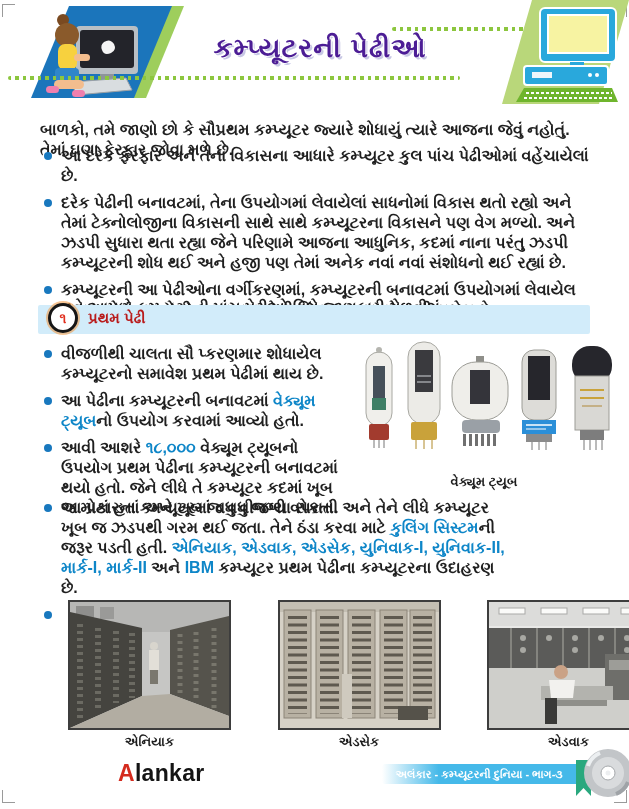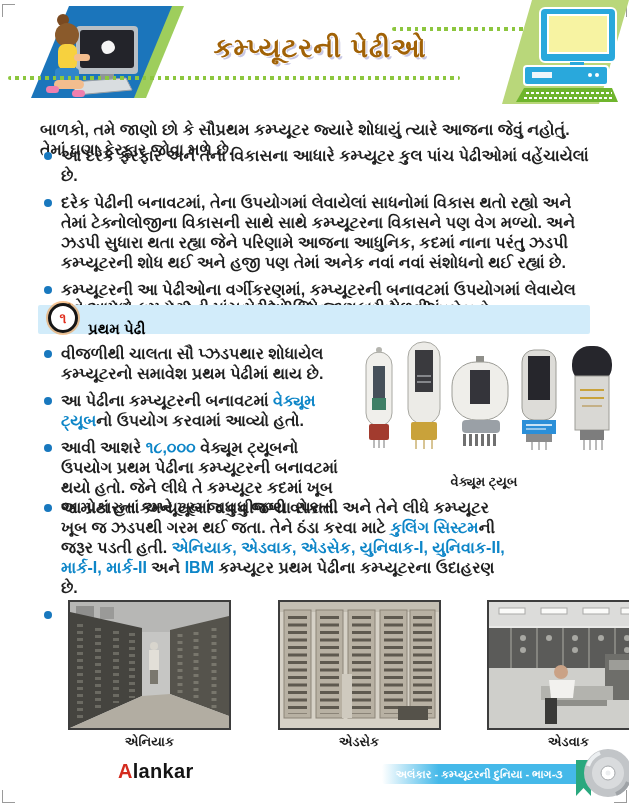--- a/index.html
+++ b/index.html
@@ -12,21 +12,21 @@
   .crop.tl{left:2px;top:4px;border-left:1px solid #9a9a9a;border-top:1px solid #9a9a9a;}
   .crop.tr{right:2px;top:4px;border-right:1px solid #9a9a9a;border-top:1px solid #9a9a9a;}
   .crop.bl{left:2px;bottom:6px;border-left:1px solid #9a9a9a;border-bottom:1px solid #9a9a9a;}
   .crop.br{right:2px;bottom:6px;border-right:1px solid #9a9a9a;border-bottom:1px solid #9a9a9a;}
   
   .header{position:absolute;left:0;top:0;width:629px;height:100px;}
   .girl-illo{position:absolute;left:14px;top:2px;width:170px;height:104px;}
   .comp-illo{position:absolute;left:502px;top:0;width:127px;height:104px;}
   .page-title{
     position:absolute;left:180px;top:33px;width:280px;text-align:center;
-    font-size:27px;font-weight:bold;color:#a16207;letter-spacing:1px;
+    font-size:27px;font-weight:bold;color:#4c1d95;letter-spacing:1px;
     text-shadow:-1px -1px 0 #fff,1px -1px 0 #fff,-1px 1px 0 #fff,2px 2px 0 #c7c7e4;
   }
   .dots{position:absolute;height:4px;border-radius:2px;
     background:repeating-linear-gradient(90deg,#8cc63e 0 3.5px,transparent 3.5px 7.5px);}
   .dots.top{left:392px;top:27px;width:158px;}
   .dots.bottom{left:8px;top:76px;width:452px;}
   
   .body-text{font-size:16px;font-weight:600;line-height:20px;color:#1f1f1f;}
   .intro-p{position:absolute;left:40px;top:104px;width:552px;}
   .blist{list-style:none;margin:0;padding:0;}
@@ -35,36 +35,36 @@
   .hl{color:#0e86c8;}
   .intro-bullets{position:absolute;left:44px;top:146px;width:556px;}
   .lead-line{position:absolute;left:62px;top:282px;width:540px;font-weight:bold;}
   
   .sec-bar{position:absolute;left:38px;top:305px;width:552px;height:29px;background:#d2ecfa;border-radius:2px;}
   .sec-num{
     position:absolute;left:10px;top:-2px;width:24px;height:24px;border-radius:50%;
     background:#fff;border:3px solid #161616;box-shadow:0 0 0 2px rgba(240,150,60,.55);
     color:#e1301f;font-weight:bold;font-size:14px;line-height:24px;text-align:center;
   }
-  .sec-title{position:absolute;left:50px;top:15px;color:#000000;font-size:15px;font-weight:bold;}
+  .sec-title{position:absolute;left:50px;top:4px;color:#b91c1c;font-size:15px;font-weight:bold;}
   
   .gen1-left{position:absolute;left:44px;top:344px;width:302px;}
   .gen1-right{position:absolute;left:346px;top:336px;width:276px;}
   .tube-img{width:276px;height:134px;background:#fff;}
   .caption{font-size:13px;font-weight:bold;text-align:center;color:#1c1c1c;margin-top:4px;}
   .gen1-wide{position:absolute;left:44px;top:498px;width:560px;}
   .gen1-wide .b.narrow .bt{display:block;width:452px;}
   
   .photos{position:absolute;left:68px;top:600px;width:582px;display:flex;justify-content:space-between;}
   .photo-fig{width:163px;}
   .photo-frame{width:159px;height:126px;border:2px solid #3d3d3d;background:#d9d9d9;}
   .photo-frame svg{display:block;}
   
   .footer-left{position:absolute;left:22px;top:746px;width:104px;height:62px;}
-  .logo{position:absolute;left:118px;top:760px;font-size:20px;font-weight:900;letter-spacing:.3px;color:#141414;}
+  .logo{position:absolute;left:118px;top:760px;font-size:23px;font-weight:900;letter-spacing:.3px;color:#141414;}
   .logo .la{color:#d42b1e;}
   .book-strip{
     position:absolute;left:382px;top:764px;width:218px;height:20px;line-height:20px;
     background:linear-gradient(90deg,rgba(69,185,233,0) 0%,#45b9e9 26%);
     border-radius:3px;color:#fff;font-size:11px;font-weight:bold;text-align:center;
     padding-right:24px;box-sizing:border-box;
   }
   .cd-illo{position:absolute;left:576px;top:742px;width:56px;height:62px;}
 </style>
 </head>
@@ -143,21 +143,21 @@
   <p class="body-text lead-line">હવે આપણે કમ્પ્યૂટરની પાંચ પેઢીઓ વિશે જાણકારી મેળવીશું.</p>
 
   <div class="sec-bar">
     <div class="sec-num">૧</div>
     <div class="sec-title">પ્રથમ પેઢી</div>
   </div>
 
   <ul class="blist body-text gen1-left">
     <li class="b">
       <span class="dot"></span>
-      <span class="bt"><span>વીજળીથી ચાલતા સૌ પ્ઝડપથાર શોધાયેલ કમ્પ્યૂટરનો સમાવેશ પ્રથમ પેઢીમાં થાય છે.</span></span>
+      <span class="bt"><span>વીજળીથી ચાલતા સૌ પ્કરણમાર શોધાયેલ કમ્પ્યૂટરનો સમાવેશ પ્રથમ પેઢીમાં થાય છે.</span></span>
     </li>
     <li class="b">
       <span class="dot"></span>
       <span class="bt"><span>આ પેઢીના કમ્પ્યૂટરની બનાવટમાં </span><span class="hl">વેક્યૂમ ટ્યૂબ</span><span>નો ઉપયોગ કરવામાં આવ્યો હતો.</span></span>
     </li>
     <li class="b">
       <span class="dot"></span>
       <span class="bt"><span>આવી આશરે </span><span class="hl">૧૮,૦૦૦</span><span> વેક્યૂમ ટ્યૂબનો ઉપયોગ પ્રથમ પેઢીના કમ્પ્યૂટરની બનાવટમાં થયો હતો. જેને લીધે તે કમ્પ્યૂટર કદમાં ખૂબ જ મોટાં હતાં અને ખૂબ જ વધુ જગ્યા રોકતાં.</span></span>
     </li>
   </ul>

